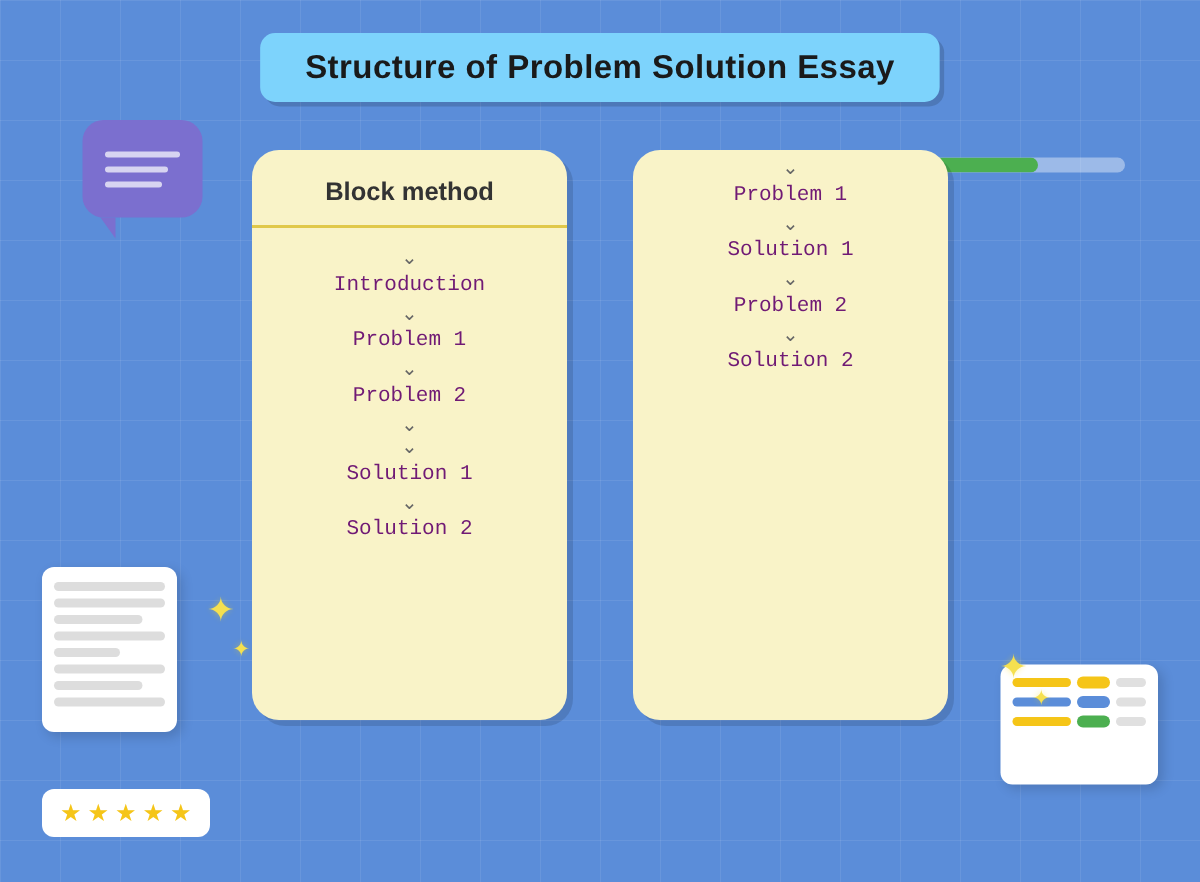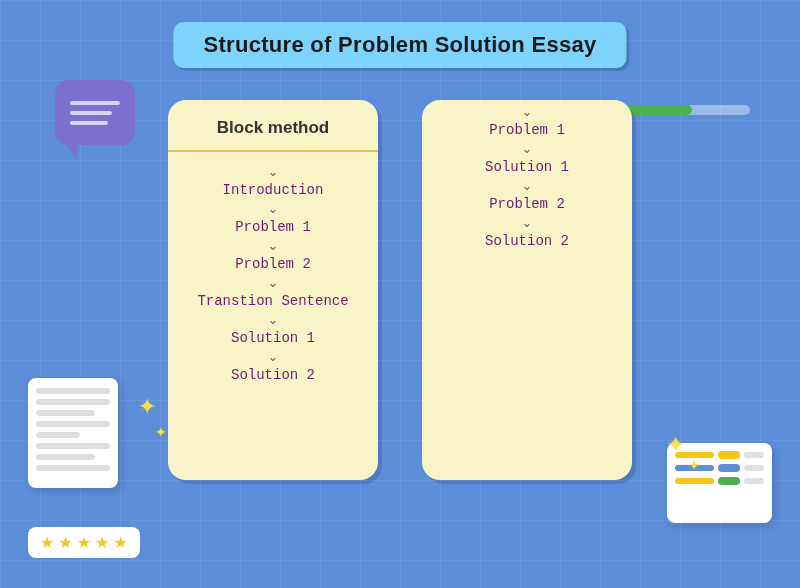--- a/index.html
+++ b/index.html
@@ -273,21 +273,20 @@
   <div class="method-card">
     <div class="card-header">Block method</div>
     <div class="card-items">
       <span class="arrow-down">⌄</span>
       <span class="card-item">Introduction</span>
       <span class="arrow-down">⌄</span>
       <span class="card-item">Problem 1</span>
       <span class="arrow-down">⌄</span>
       <span class="card-item">Problem 2</span>
       <span class="arrow-down">⌄</span>
-      <span class="card-item">Transtion Sentence</span>
       <span class="arrow-down">⌄</span>
       <span class="card-item">Solution 1</span>
       <span class="arrow-down">⌄</span>
       <span class="card-item">Solution 2</span>
     </div>
   </div>
 
   <div class="method-card">
     <div class="card-items">
       <span class="arrow-down">⌄</span>

